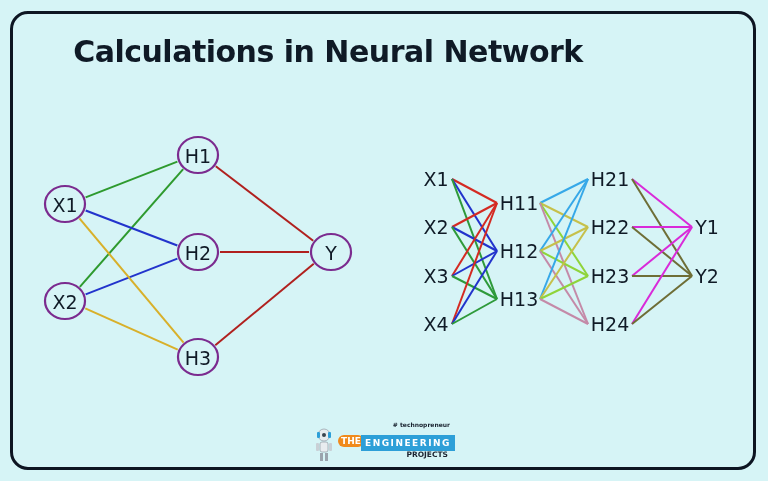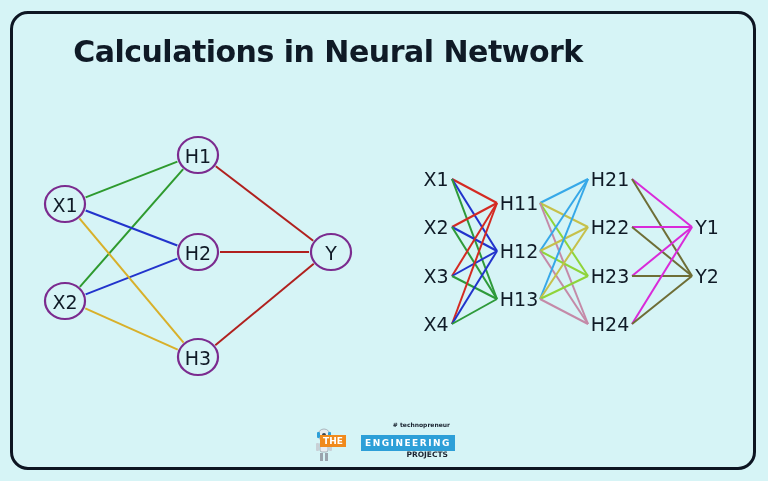--- a/index.html
+++ b/index.html
@@ -2,21 +2,21 @@
 <html><head>
 <meta charset="utf-8">
 <style>
   html, body { margin:0; padding:0; }
   body { width:768px; height:481px; background:#d6f4f6; position:relative; overflow:hidden; font-family:"DejaVu Sans", sans-serif; }
   .frame { position:absolute; left:10px; top:11px; width:746px; height:459px; border:3px solid #0d1522; border-radius:18px; box-sizing:border-box; }
   .title { position:absolute; left:0; top:34px; width:656px; text-align:center; font-family:"DejaVu Sans", sans-serif; font-weight:bold; font-size:30px; color:#0f1a26; letter-spacing:-0.5px; }
   svg.net { position:absolute; left:0; top:0; }
   .logo { position:absolute; left:312px; top:418px; width:150px; height:48px; }
   .logo .tag { position:absolute; right:12px; top:3px; font-size:6px; font-weight:bold; color:#1a2330; font-family:"DejaVu Sans", sans-serif; }
-  .logo .the { position:absolute; left:8px; top:17px; background:#f08a1c; color:#fff; font-size:9px; font-weight:bold; padding:1px 3px; font-family:"DejaVu Sans", sans-serif; }
+  .logo .the { position:absolute; left:26px; top:17px; background:#f08a1c; color:#fff; font-size:9px; font-weight:bold; padding:1px 3px; font-family:"DejaVu Sans", sans-serif;border-radius:6px; }
   .logo .eng { position:absolute; left:49px; top:17px; background:#2d9fd8; color:#fff; font-size:9px; font-weight:bold; padding:3px 4px; letter-spacing:1.5px; font-family:"DejaVu Sans", sans-serif; }
   .logo .proj { position:absolute; right:14px; top:32px; font-size:7.5px; font-weight:bold; color:#1a2330; font-family:"DejaVu Sans", sans-serif; }
   .logo .robot { position:absolute; left:2px; top:10px; width:20px; height:34px; }
 </style>
 </head>
 <body>
 
 <div class="frame"></div>
 <div class="title">Calculations in Neural Network</div>
 

